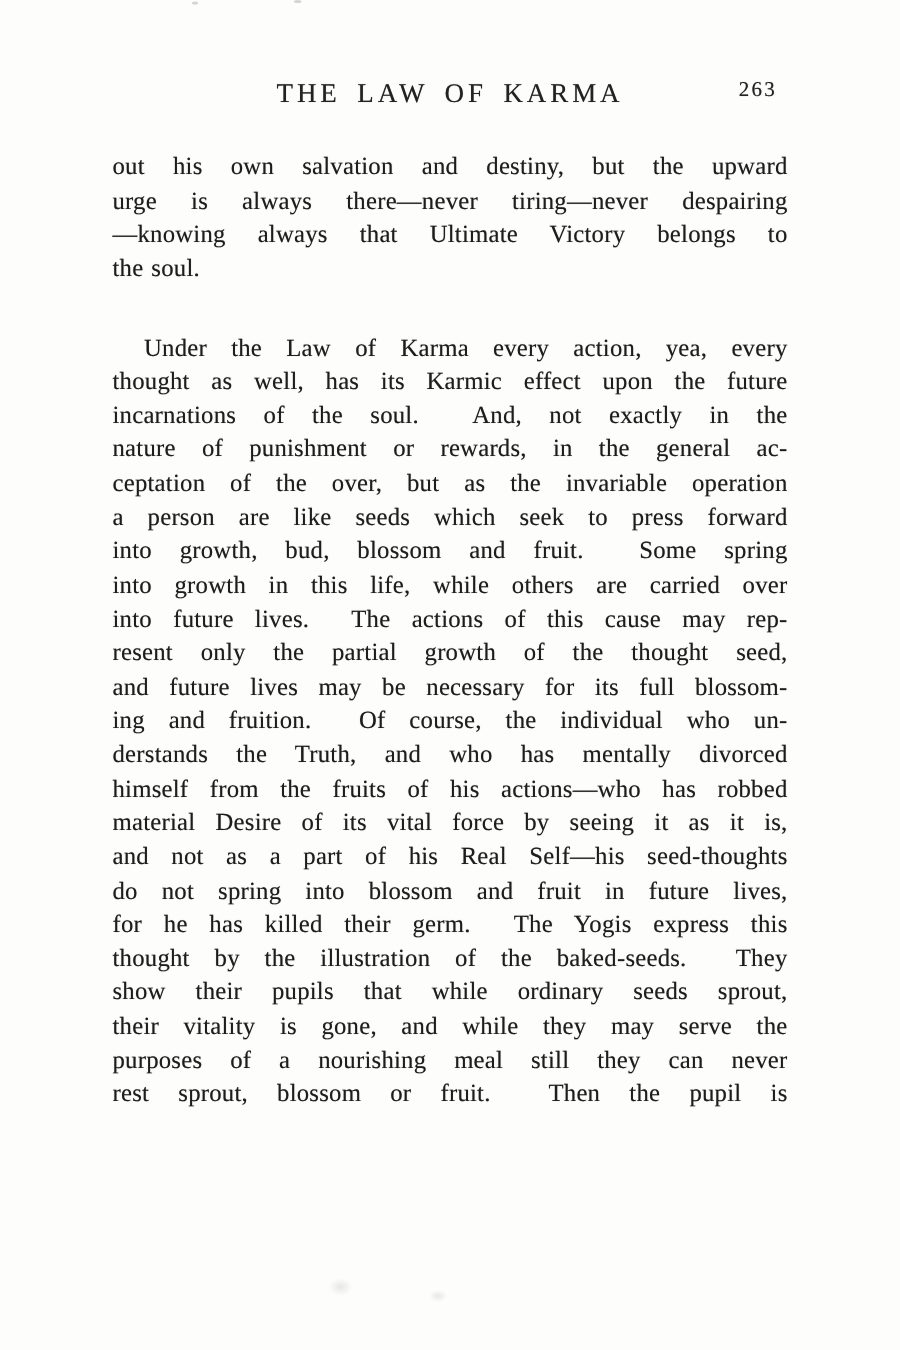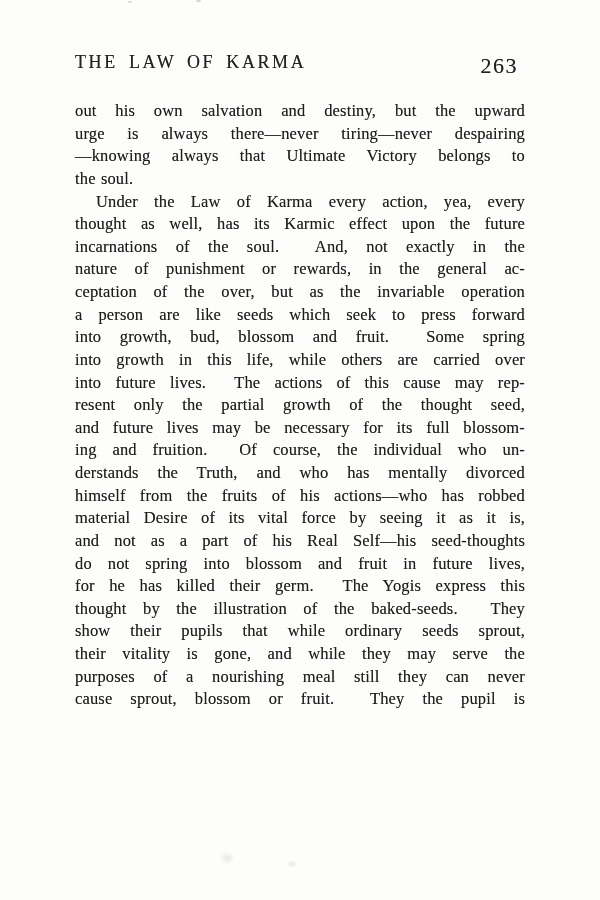--- a/index.html
+++ b/index.html
@@ -17,31 +17,31 @@
     overflow: hidden;
   }
   .running-header {
     position: absolute;
     left: 75px; top: 52px;
     width: 450px; height: 26px;
   }
   .running-header-title {
     position: absolute;
     left: 0; right: 0;
-    text-align: left;
+    text-align: center;
     font-size: 18px;
     letter-spacing: 2.6px;
     word-spacing: 4px;
     color: #222;
     text-shadow: 0 0 0.5px rgba(25,25,25,0.55);
   }
   .page-number {
     position: absolute;
     right: 7px; top: 1px;
-    font-size: 22px;
+    font-size: 14px;
     letter-spacing: 1.5px;
     color: #222;
     text-shadow: 0 0 0.5px rgba(25,25,25,0.55);
   }
   .body-text {
     position: absolute;
     left: 75px; top: 100px;
     width: 450px;
   }
   .line {
@@ -49,21 +49,21 @@
     font-size: 16.5px;
     line-height: 22.62px;
     text-align: justify;
     text-align-last: justify;
     text-justify: inter-word;
     word-spacing: 1px;
     letter-spacing: 0.15px;
     text-shadow: 0 0 0.5px rgba(25,25,25,0.5);
   }
   .line.short { text-align-last: left; }
-  .line.indent { text-indent: 21px; }
+  .line.indent { text-indent: 21px; margin-top: 30px; }
   .smudge {
     position: absolute;
     border-radius: 50%;
     background: radial-gradient(closest-side, rgba(130,130,130,0.18), rgba(130,130,130,0));
   }
   .smudge.s1 { left: 219px; top: 852px; width: 16px; height: 12px; }
   .smudge.s2 { left: 286px; top: 860px; width: 12px; height: 8px; }
   .speck {
     position: absolute;
     background: rgba(90,90,90,0.25);
@@ -108,20 +108,20 @@
       <div class="line">derstands the Truth, and who has mentally divorced</div>
       <div class="line">himself from the fruits of his actions—who has robbed</div>
       <div class="line">material Desire of its vital force by seeing it as it is,</div>
       <div class="line">and not as a part of his Real Self—his seed-thoughts</div>
       <div class="line">do not spring into blossom and fruit in future lives,</div>
       <div class="line">for he has killed their germ.  The Yogis express this</div>
       <div class="line">thought by the illustration of the baked-seeds.  They</div>
       <div class="line">show their pupils that while ordinary seeds sprout,</div>
       <div class="line">their vitality is gone, and while they may serve the</div>
       <div class="line">purposes of a nourishing meal still they can never</div>
-      <div class="line">cause sprout, blossom or fruit.  They the pupil is</div>
+      <div class="line">rest sprout, blossom or fruit.  Then the pupil is</div>
     </div>
   </div>
 
   <div class="smudge s1"></div>
   <div class="smudge s2"></div>
 
 </div>
 
 </body></html>

